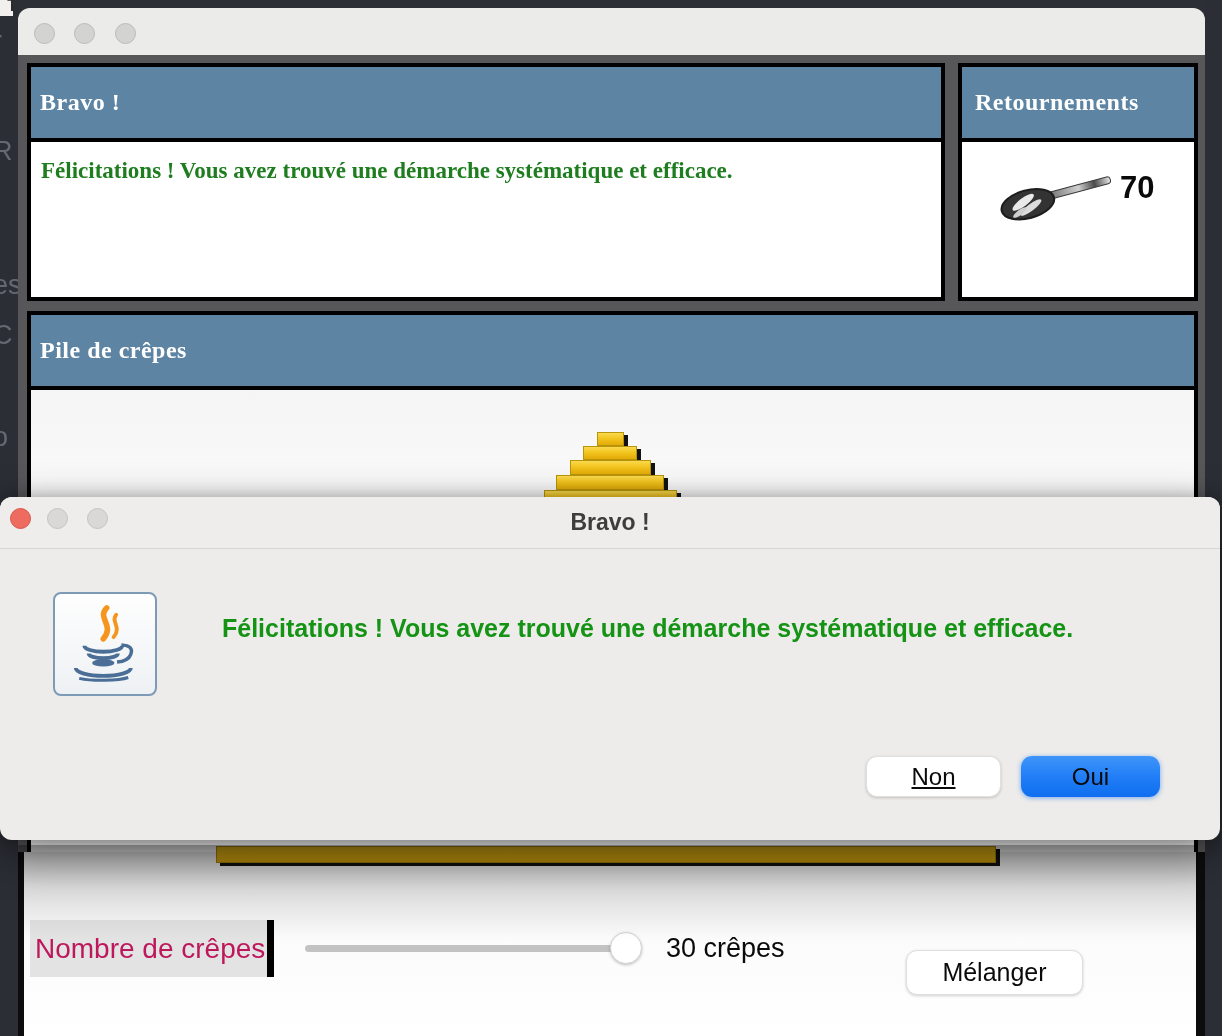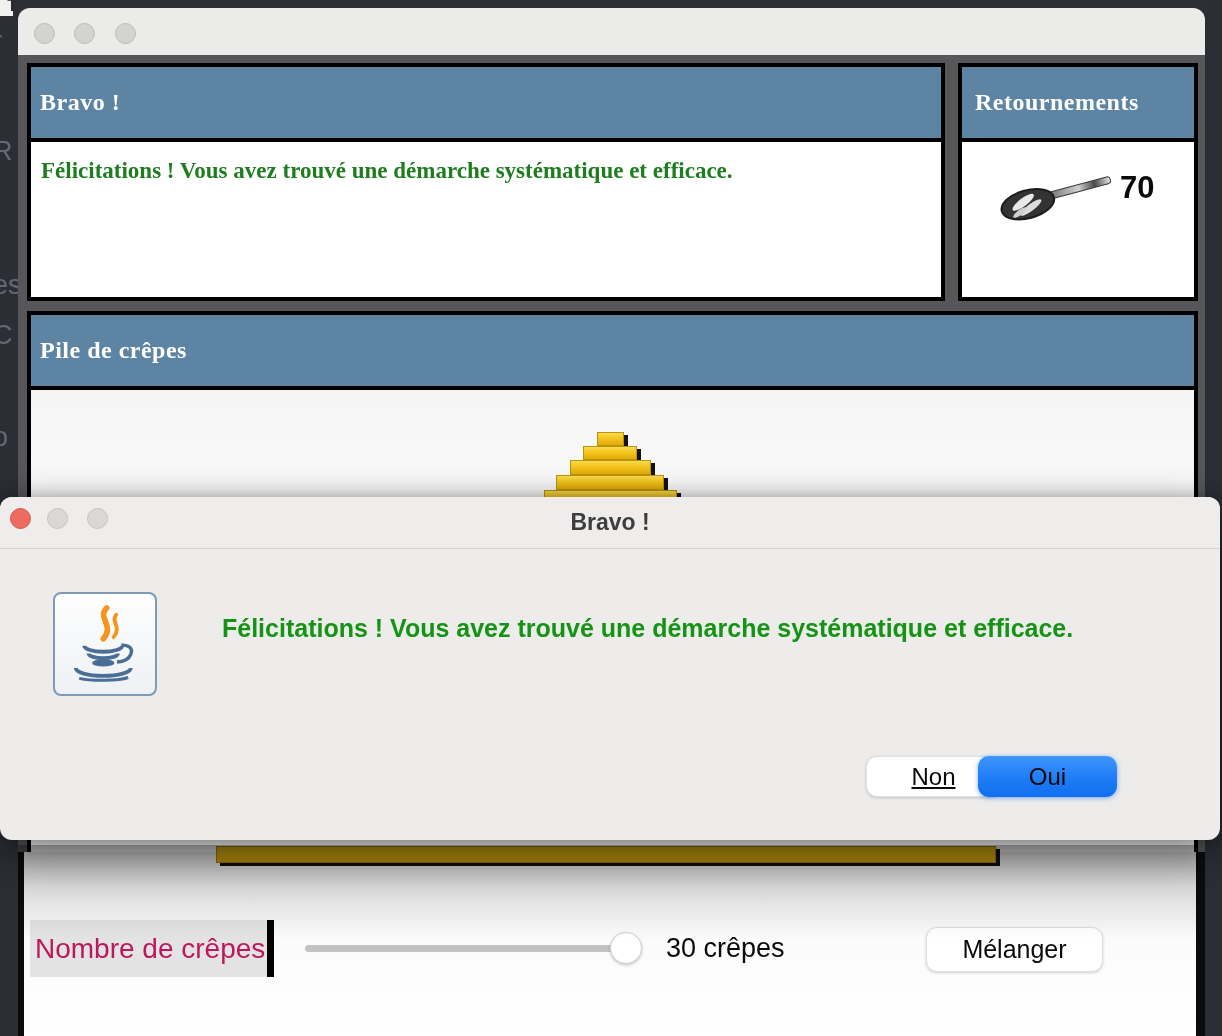--- a/index.html
+++ b/index.html
@@ -40,40 +40,40 @@
   .pancake{position:absolute;background:linear-gradient(180deg,#fbda50 0%,#f3c51f 45%,#e3ab07 100%);border:1px solid #b8940a;box-sizing:border-box;box-shadow:4px 3px 0 0 #131313;}
   #pancake-bottom{position:absolute;z-index:3;background:linear-gradient(180deg,#e8bc17 0%,#d8a60c 100%);border:1px solid #a8860a;box-sizing:border-box;box-shadow:4px 3px 0 0 #131313;}
 
   
   #bottom-bar{left:0px;top:852px;width:1187px;height:184px;background:#ffffff;border-left:6px solid #0c0c0c;border-right:9px solid #0c0c0c;box-sizing:border-box;z-index:2;background:linear-gradient(180deg,#ededed 0%,#fbfbfb 45%,#ffffff 100%);}
   #controls{left:0;top:0;width:1222px;height:0;z-index:4;}
   #count-label{position:absolute;left:30px;top:920px;width:232px;height:57px;background:#e3e3e3;border-right:7px solid #000;box-sizing:content-box;display:flex;align-items:center;font-size:28px;color:#be185d;padding-left:5px;}
   #slider-track{position:absolute;left:305px;top:945px;width:321px;height:7px;background:#c3c3c3;border-radius:4px;}
   #slider-thumb{position:absolute;left:610px;top:932px;width:32px;height:32px;border-radius:50%;background:#fff;border:1px solid #d4d4d4;box-sizing:border-box;box-shadow:0 1px 3px rgba(0,0,0,0.25);}
   #slider-value{position:absolute;left:666px;top:933px;font-size:27px;color:#0a0a0a;}
-  #shuffle-button{position:absolute;left:906px;top:927px;width:175px;height:43px;background:#fff;border:1px solid #dededc;border-radius:11px;box-shadow:0 1px 3px rgba(0,0,0,0.18);display:flex;align-items:center;justify-content:center;font-size:25px;color:#0a0a0a;margin-left:20px;}
+  #shuffle-button{position:absolute;left:906px;top:950px;width:175px;height:43px;background:#fff;border:1px solid #dededc;border-radius:11px;box-shadow:0 1px 3px rgba(0,0,0,0.18);display:flex;align-items:center;justify-content:center;font-size:25px;color:#0a0a0a;}
 
   
   #dialog-shadow{left:18px;top:845px;width:1180px;height:95px;background:linear-gradient(180deg,rgba(0,0,0,0.30) 0%,rgba(0,0,0,0.10) 45%,rgba(0,0,0,0) 100%);z-index:5;pointer-events:none;}
 
   
   #dialog{left:0;top:497px;width:1220px;height:343px;background:#edecea;border-radius:12px;z-index:20;box-shadow:0 14px 45px rgba(0,0,0,0.45),0 0 18px rgba(0,0,0,0.25);}
   #dialog-titlebar{position:absolute;left:0;top:0;width:100%;height:51px;border-bottom:1px solid #d7d5d3;border-radius:12px 12px 0 0;background:#efedeb;}
   #dialog-title{width:100%;text-align:center;line-height:51px;font-size:23px;font-weight:bold;color:#3d3d3d;}
   .dlight{position:absolute;top:11px;width:21px;height:21px;border-radius:50%;box-sizing:border-box;}
   .dlight.red{background:#ed6b5f;border:1px solid #d65548;}
   .dlight.gray{background:#dad8d6;border:1px solid #c6c4c2;}
 
   #java-icon{position:absolute;left:53px;top:95px;width:104px;height:104px;border-radius:8px;border:2px solid #7d9ab6;background:linear-gradient(180deg,#fefefe 0%,#eef1f4 100%);box-sizing:border-box;display:flex;align-items:center;justify-content:center;}
   #dialog-text{position:absolute;left:222px;top:115px;line-height:33px;font-size:25px;}
   #dialog-line1{color:#149314;font-weight:bold;}
   #dialog-line2{color:#111;}
   .dialog-btn{position:absolute;top:259px;height:41px;border-radius:11px;display:flex;align-items:center;justify-content:center;font-size:24px;color:#0a0a0a;box-sizing:border-box;}
   #no-button{left:866px;width:135px;background:#ffffff;border:1px solid #e2e0de;box-shadow:0 1px 3px rgba(0,0,0,0.18);text-decoration:underline;}
-  #yes-button{left:978px;width:139px;background:linear-gradient(180deg,#3e95fa 0%,#1f7cf5 55%,#0f6ff0 100%);box-shadow:0 1px 5px rgba(25,110,240,0.55);}
+  #yes-button{left:1021px;width:139px;background:linear-gradient(180deg,#3e95fa 0%,#1f7cf5 55%,#0f6ff0 100%);box-shadow:0 1px 5px rgba(25,110,240,0.55);}
 </style>
 </head>
 <body>
 
 <div id="left-strip" class="abs">
     <span class="edge-letter" style="top: 26px;">r</span>
     <span class="edge-letter" style="top: 136px;">R</span>
     <span class="edge-letter" style="top: 270px;">es</span>
     <span class="edge-letter" style="top: 320px;">C</span>
     <span class="edge-letter" style="top: 422px;">o</span>

